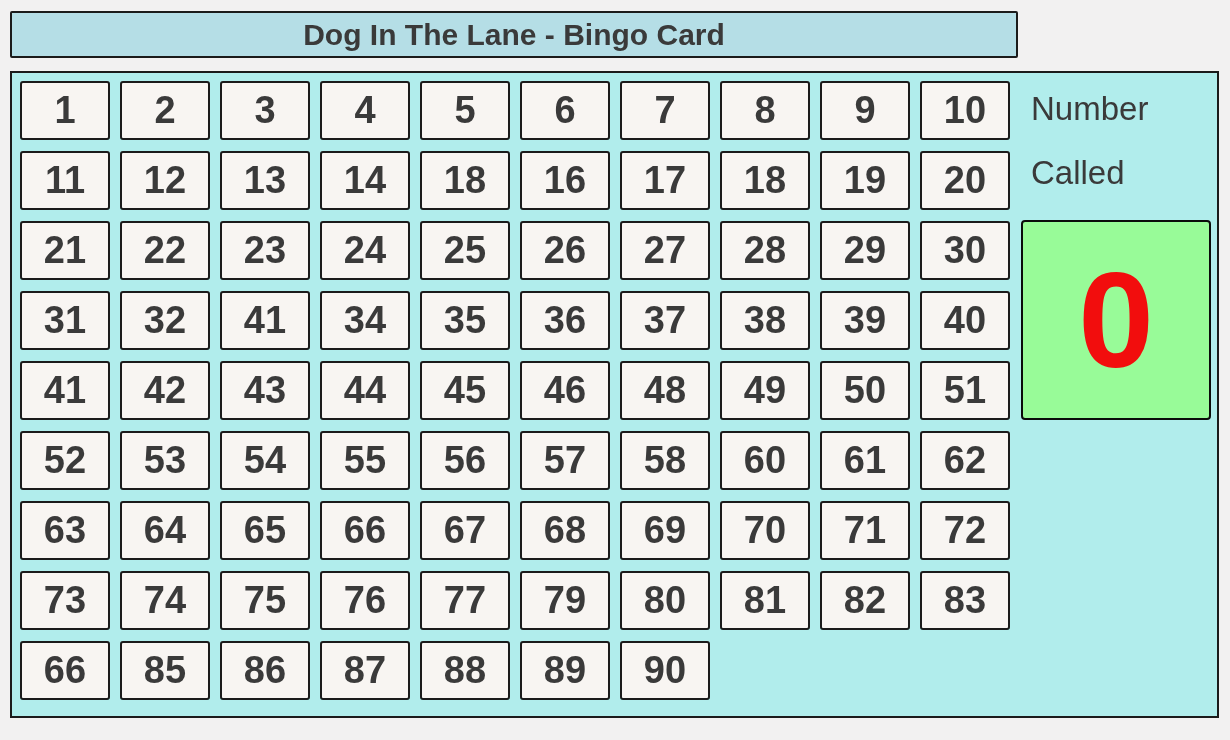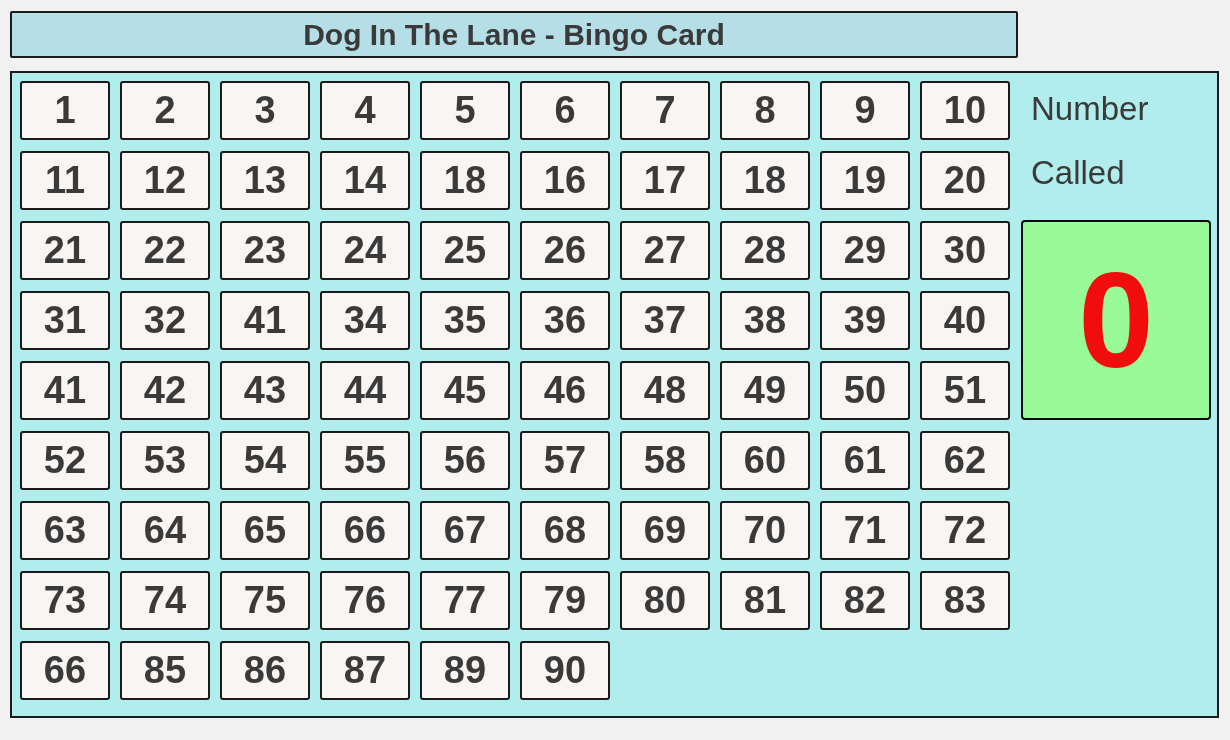--- a/index.html
+++ b/index.html
@@ -168,20 +168,21 @@
       <div class="cell">77</div>
       <div class="cell">79</div>
       <div class="cell">80</div>
       <div class="cell">81</div>
       <div class="cell">82</div>
       <div class="cell">83</div>
       <div class="cell">66</div>
       <div class="cell">85</div>
       <div class="cell">86</div>
       <div class="cell">87</div>
+      <div class="cell">88</div>
       <div class="cell">89</div>
       <div class="cell">90</div>
     </div>
   <div class="right-panel">
     <div class="called-label">Number Called</div>
     <div class="called-box">
       <span>0</span>
     </div>
   </div>
 </div>

